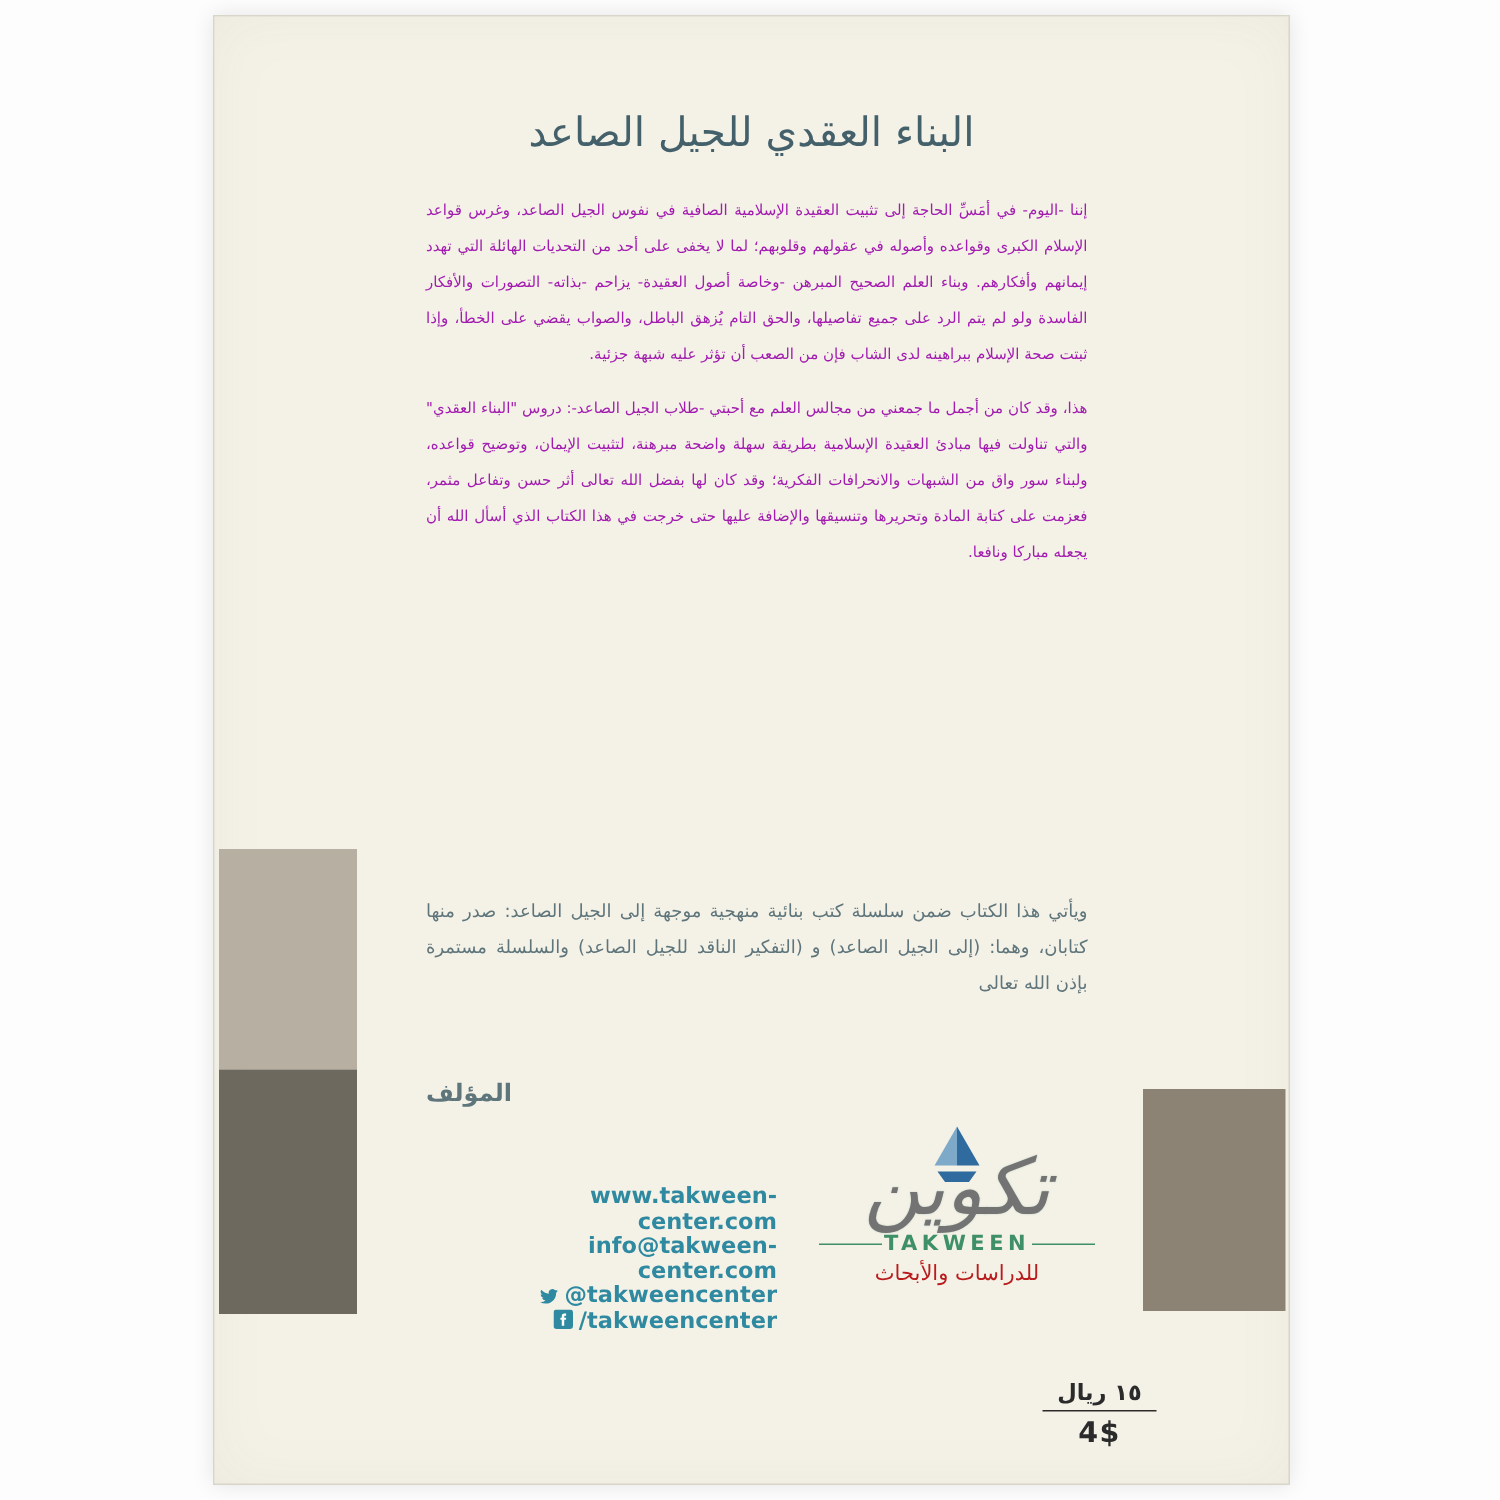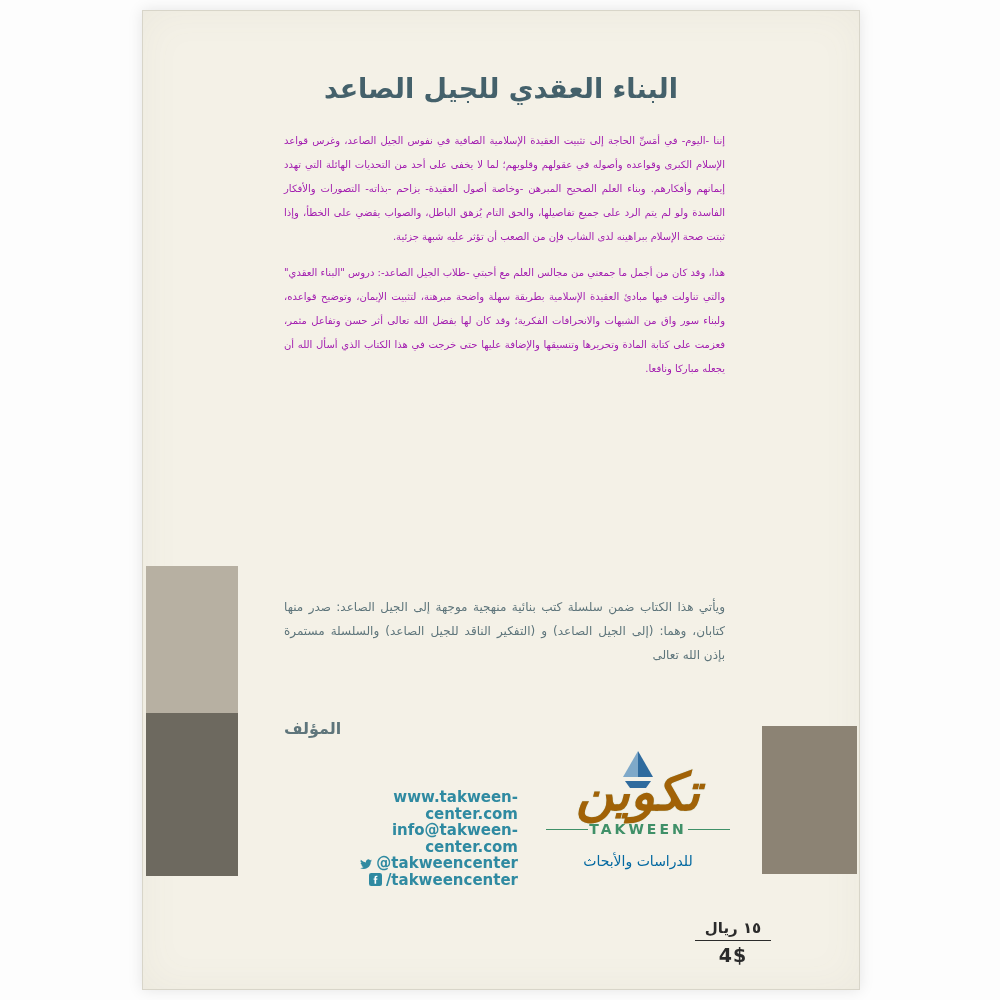--- a/index.html
+++ b/index.html
@@ -18,21 +18,21 @@
   
   .band { position:absolute; }
   .band-left-light { left:3px;  top:555px; width:92px; height:147px; background:#b7b0a2; }
   .band-left-dark  { left:3px;  top:702px; width:92px; height:163px; background:#6d695f; }
   .band-right      { right:2px; top:715px; width:95px; height:148px; background:#8c8374; }
 
   
   .title {
     position:absolute; top:62px; left:0; width:100%;
     text-align:center; direction:rtl;
-    color:#44616b; font-size:27px; font-weight:bold; letter-spacing:0;
+    color:#44616b; font-size:27px; font-weight:normal; letter-spacing:0;
   }
 
   
   .bodytext {
     position:absolute; left:141px; top:118px; width:441px;
     direction:rtl; text-align:justify;
     color:#a21caf; font-size:10px; line-height:24px;
   }
   .bodytext p + p { margin-top:12px; }
   .para3 {
@@ -55,28 +55,28 @@
   .contact .line { display:flex; justify-content:flex-end; align-items:center; gap:4px; }
   .contact svg { flex:0 0 auto; display:block; }
 
   
   .logo {
     position:absolute; left:385px; top:738px; width:220px;
     text-align:center;
   }
   .logo .sail { display:block; margin:0 auto 0 auto; }
   .logo .calli {
-    direction:rtl; color:#a16207; font-size:52px; font-weight:bold;
+    direction:rtl; color:#737373; font-size:52px; font-weight:normal;
     font-style:italic; line-height:50px; margin-top:-26px;
     text-shadow:0 0 1px rgba(63,144,104,.4);
   }
   .logo .latin-row { display:flex; align-items:center; justify-content:center; gap:1px; margin-top:4px; }
   .logo .dash { width:42px; height:0; border-top:1px solid #3f9068; }
   .logo .latin { color:#3f9068; font-size:14px; letter-spacing:3px; font-weight:bold; }
-  .logo .subtitle { direction:rtl; color:#0369a1; font-size:14px; margin-top:16px; }
+  .logo .subtitle { direction:rtl; color:#b91c1c; font-size:14px; margin-top:4px; }
 
   
   .price {
     position:absolute; right:88px; top:908px; width:76px;
     text-align:center; color:#2b2b2b;
   }
   .price .riyal { direction:rtl; font-size:15px; font-weight:bold;text-align:center; }
   .price .rule { border:none; border-top:1.5px solid #2b2b2b; margin:3px 0 3px 0; }
   .price .usd { font-size:19px; font-weight:bold; letter-spacing:1px; text-align:center; }
 </style>

